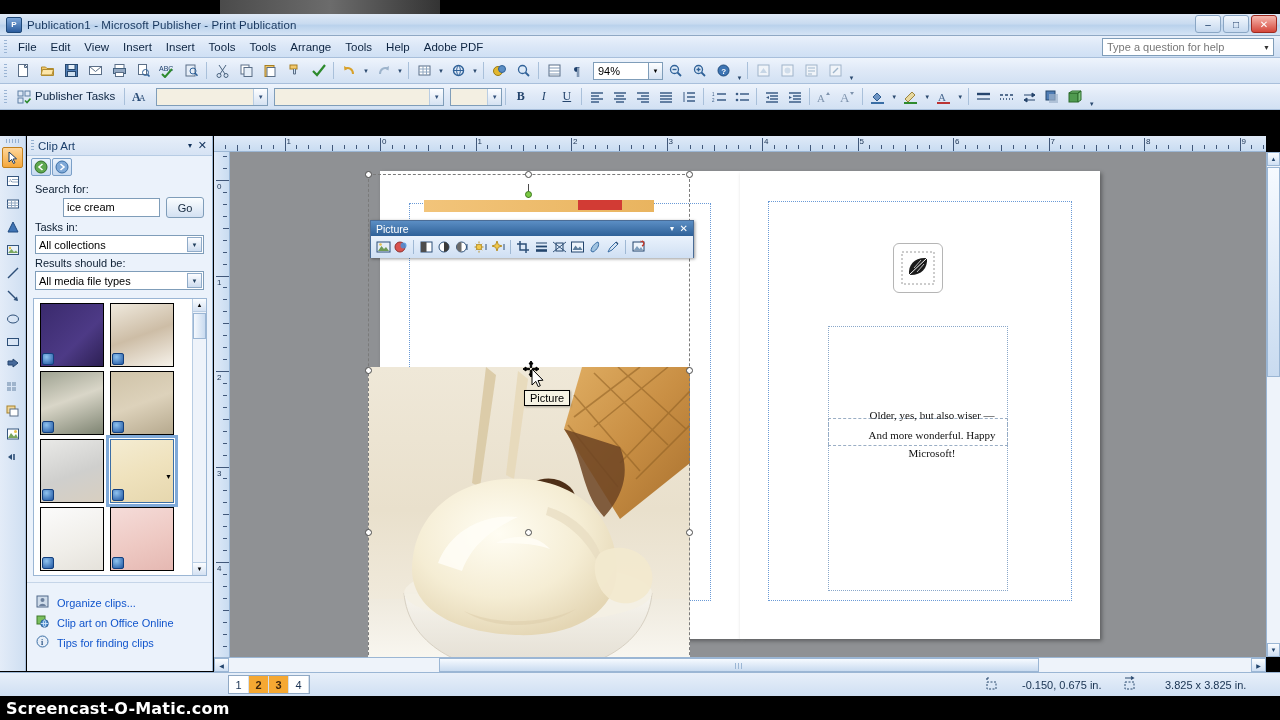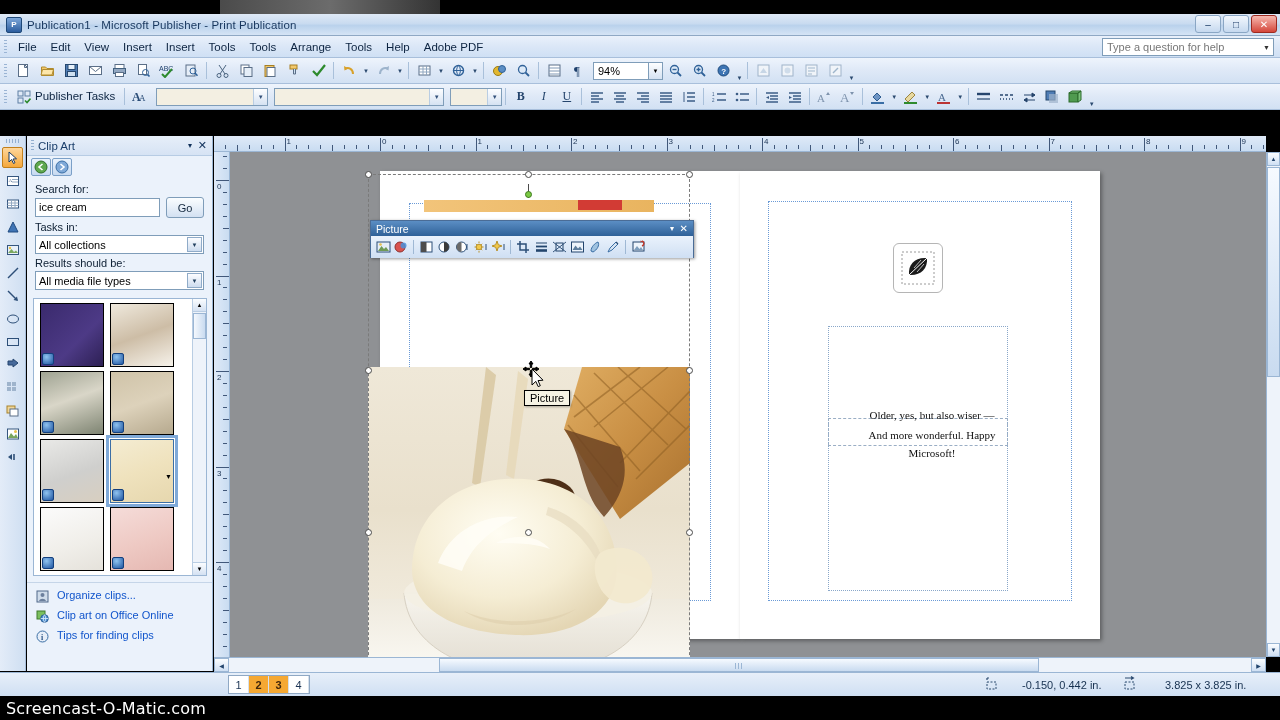--- a/index.html
+++ b/index.html
@@ -119,21 +119,21 @@
   }
   .tp-title .dots { width:3px;height:12px;margin-right:4px;
     background:repeating-linear-gradient(180deg,#93afd0 0 1px,transparent 1px 3px);}
   .tp-title .tp-down { position:absolute; right:20px; font-size:8px; color:#10315a;}
   .tp-title .tp-close { position:absolute; right:5px; font-size:11px; color:#10315a;}
   .tp-navrow { height:22px; display:flex; align-items:center; padding-left:4px; gap:1px;}
   .navbtn { width:20px;height:18px;border:1px solid #7ba0c8;background:linear-gradient(180deg,#eaf3fd,#c6d9f0);
     display:flex;align-items:center;justify-content:center;border-radius:2px;}
   .tp-body { padding:2px 8px 0 8px; }
   .tp-label { font-size:11px; color:#0d1f33; margin:3px 0 2px 0; }
-  .tp-searchrow { display:flex; gap:6px; align-items:center; }
+  .tp-searchrow { display:flex; gap:6px; align-items:center;margin-left:28px; }
   .tp-input { flex:1; height:19px; background:#fff; border:1px solid #7f9db9;
     font-size:11px; padding:0 3px; line-height:17px; color:#000; }
   .gobtn { width:38px;height:21px; border:1px solid #7f9db9; border-radius:3px;
     background:linear-gradient(180deg,#fafdff,#d3e1f2);
     font-size:11px; color:#14293f; display:flex;align-items:center;justify-content:center;}
   .tp-select { height:19px; background:#fff; border:1px solid #7f9db9; display:flex;align-items:center;
     font-size:11px; padding-left:3px; position:relative; color:#000;}
   .tp-select .sel-arr{position:absolute;right:1px;top:1px;width:15px;height:15px;
     background:linear-gradient(180deg,#fcfdff,#cddcef);border:1px solid #8fabc8;
     display:flex;align-items:center;justify-content:center;font-size:6px;color:#22405f;}
@@ -148,21 +148,21 @@
   .clipcell.sel { outline:3px solid #7fa9d8; outline-offset:1px; border-color:#3b6ea5;}
   .clipcell .badge { position:absolute; left:1px; bottom:1px; width:12px;height:12px;border-radius:2px;
     background:radial-gradient(circle at 35% 30%,#8fc3f0,#1f55a0); border:1px solid #14407e;}
   .clipcell .selarrow{position:absolute;right:1px;bottom:22px;font-size:7px;color:#000;}
   .res-scroll { position:absolute; right:0; top:0; width:14px; height:276px; background:#eef3fa; border-left:1px solid #b9cde3;}
   .res-scroll .sbtn{height:13px;display:flex;align-items:center;justify-content:center;font-size:6px;background:linear-gradient(180deg,#fbfdff,#d4e1f2);border-bottom:1px solid #b9cde3;}
   .res-scroll .sbtn.bot{position:absolute;bottom:0;width:100%;border-top:1px solid #b9cde3;border-bottom:none;}
   .res-scroll .thumb{position:absolute;top:14px;width:100%;height:26px;background:linear-gradient(90deg,#f4f8fd,#c9dbf0);border:1px solid #9bb6d4;}
 
   .tp-links { margin-top:6px; padding-left:8px; border-top:1px solid #c5d5e8; padding-top:6px;}
-  .tp-link { display:flex; align-items:flex-start; gap:7px; height:20px; font-size:11px; color:#1155cc; }
+  .tp-link { display:flex; align-items:flex-end; gap:7px; height:20px; font-size:11px; color:#1155cc; }
   .tp-link .lico { width:15px;height:15px;display:flex;align-items:center;justify-content:center;font-size:10px;}
 
   
   .hruler {
     position:absolute; left:214px; top:136px; width:1052px; height:16px;
     background:linear-gradient(180deg,#dfeaf8,#c9dcf1); border-bottom:1px solid #9bb6d4;
     overflow:hidden;
   }
   .vruler {
     position:absolute; left:214px; top:152px; width:16px; height:505px;
@@ -259,21 +259,21 @@
   .st-coords { position:absolute; left:1022px; font-size:11px; color:#16304f;}
   .st-size { position:absolute; left:1165px; font-size:11px; color:#16304f;}
   .st-ico { position:absolute; font-size:11px; color:#2b4a6f;}
 
   
   .watermark {
     position:absolute; left:0; top:696px; width:1280px; height:24px; background:#000;
     display:flex; align-items:center;
   }
   .watermark span {
-    font-family:"DejaVu Sans", sans-serif; font-weight:normal; font-size:16px; color:#fff;
+    font-family:"DejaVu Sans", sans-serif; font-weight:bold; font-size:16px; color:#fff;
     margin-left:6px; letter-spacing:.2px;
   }
   .topstrip { position:absolute; left:0; top:0; width:1280px; height:14px; background:#000; }
   .topstrip .bgphoto { position:absolute; left:220px; top:0; width:220px; height:14px;
     background:linear-gradient(90deg,#6b6b6b,#9a9a9a,#4a4a4a); opacity:.7;}
 </style>
 </head>
 <body>
 
 <div id="app">
@@ -1248,21 +1248,21 @@
       <div class="ptab on">2</div>
       <div class="ptab on">3</div>
       <div class="ptab">4</div>
     </div>
     <div class="st-ico" style="left:984px;">
       <svg width="16" height="16" viewBox="0 0 16 16">
           <path d="M3 2 v2 M3 2 h2" stroke="#2b4a6f" stroke-width="1.2" fill="none"></path>
           <rect x="3" y="6" width="9" height="7" fill="none" stroke="#2b4a6f" stroke-dasharray="2 1.5"></rect>
         </svg>
     </div>
-    <div class="st-coords">-0.150, 0.442 in.</div>
+    <div class="st-coords">-0.150, 0.675 in.</div>
     <div class="st-ico" style="left:1122px;">
       <svg width="16" height="16" viewBox="0 0 16 16">
           <path d="M3 2 h8 M9 0.5 L11.5 2 L9 3.5" fill="none" stroke="#2b4a6f" stroke-width="1.1"></path>
           <rect x="3" y="6" width="9" height="7" fill="none" stroke="#2b4a6f" stroke-dasharray="2 1.5"></rect>
         </svg>
     </div>
     <div class="st-size">3.825 x  3.825 in.</div>
   </div>
 
   <div class="watermark">

